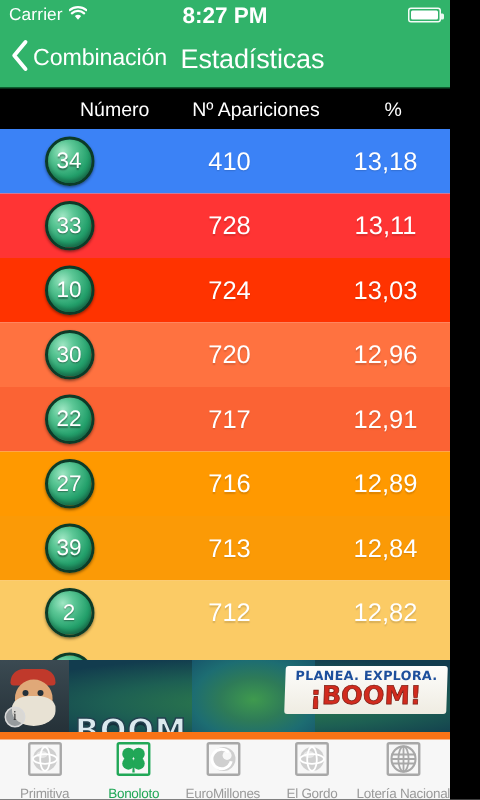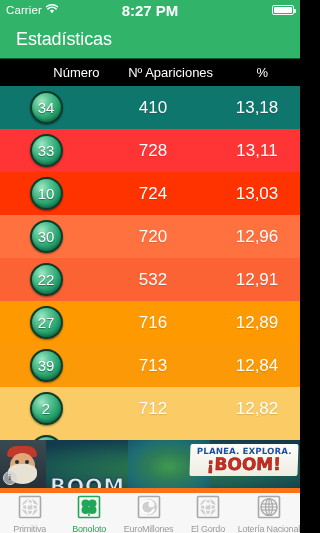--- a/index.html
+++ b/index.html
@@ -348,31 +348,39 @@
     </div>
     <div class="sb-time">8:27 PM</div>
     <div class="sb-right">
       <span class="batt">
           <i></i>
         </span>
     </div>
   </div>
 
   <div class="navbar">
+    <div class="back-btn">
+      <span class="chev">
+        <svg width="12" height="22" viewBox="0 0 12 22">
+          <path d="M10 2 L2.5 11 L10 20" stroke="#ffffff" stroke-width="2.6" fill="none" stroke-linecap="round" stroke-linejoin="round"></path>
+        </svg>
+      </span>
+      <span class="back-label">Combinación</span>
+    </div>
     <div class="nav-title">Estadísticas</div>
   </div>
 
   <div class="thead">
     <div class="col-num">Número</div>
     <div class="col-app">Nº Apariciones</div>
     <div class="col-pct">%</div>
   </div>
 
   <div class="rows" id="rows">
-      <div class="row" style="background: #0f766e;">
+      <div class="row" style="background: #3b82f6;">
         <div class="cell-ball">
           <div class="ball">34</div>
         </div>
         <div class="cell-app">410</div>
         <div class="cell-pct">13,18</div>
       </div>
       <div class="row" style="background: rgb(255, 52, 52);">
         <div class="cell-ball">
           <div class="ball">33</div>
         </div>
@@ -390,21 +398,21 @@
         <div class="cell-ball">
           <div class="ball">30</div>
         </div>
         <div class="cell-app">720</div>
         <div class="cell-pct">12,96</div>
       </div>
       <div class="row" style="background: rgb(251, 99, 52);">
         <div class="cell-ball">
           <div class="ball">22</div>
         </div>
-        <div class="cell-app">532</div>
+        <div class="cell-app">717</div>
         <div class="cell-pct">12,91</div>
       </div>
       <div class="row" style="background: rgb(255, 153, 0);">
         <div class="cell-ball">
           <div class="ball">27</div>
         </div>
         <div class="cell-app">716</div>
         <div class="cell-pct">12,89</div>
       </div>
       <div class="row" style="background: rgb(251, 154, 6);">

